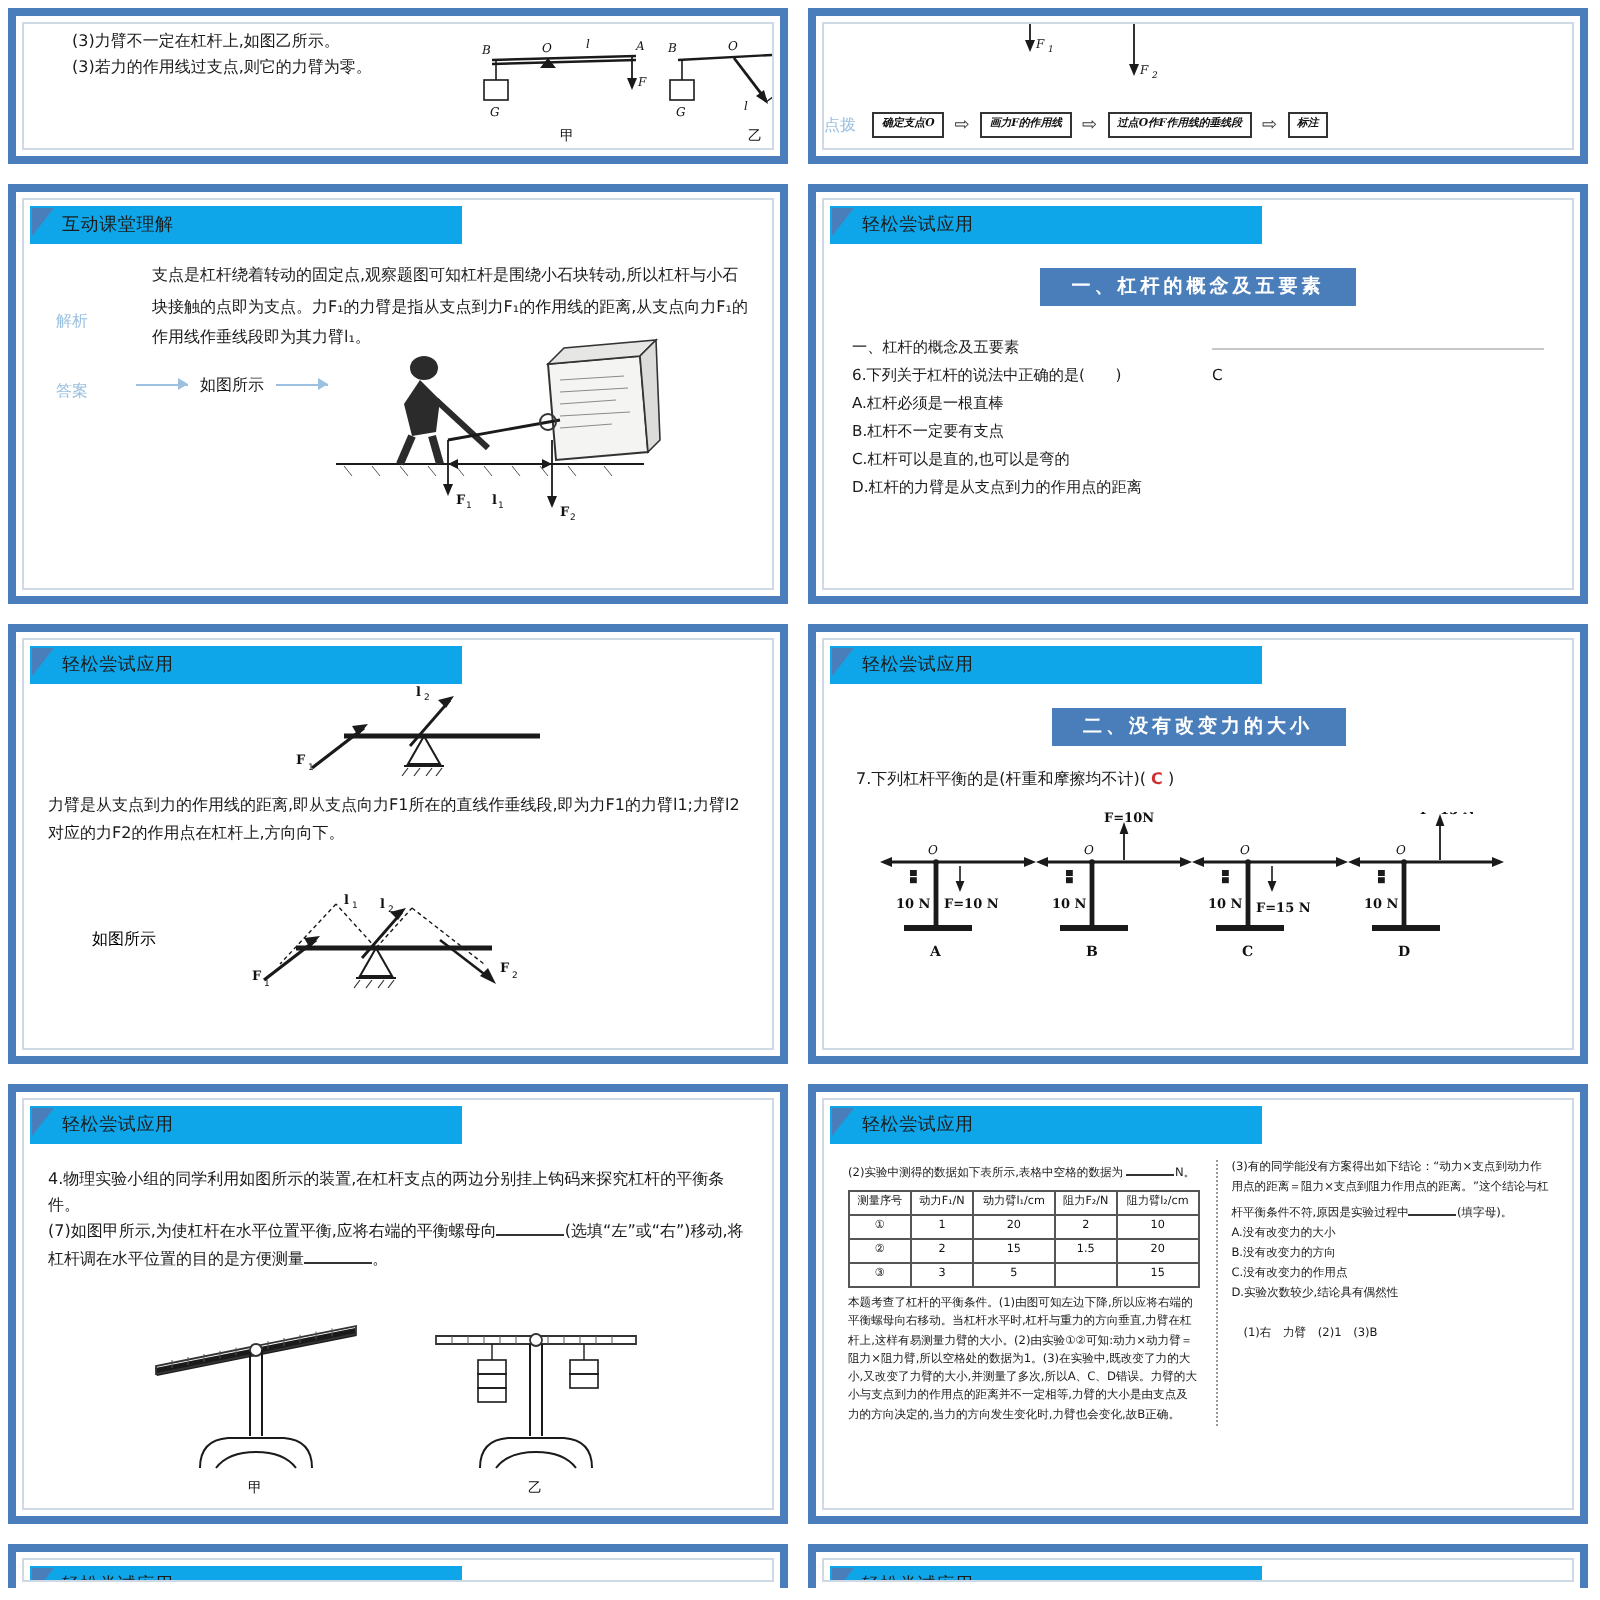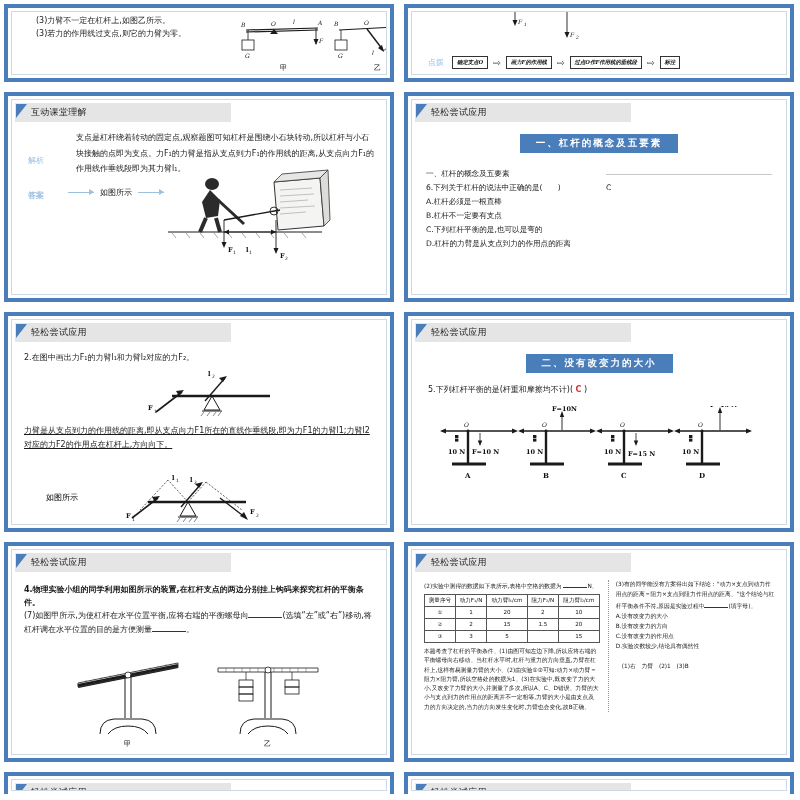--- a/index.html
+++ b/index.html
@@ -14,21 +14,21 @@
 
   .slide{position:relative;box-sizing:border-box;
          padding:4px 6px 6px 4px;background:#ffffff;overflow:hidden;}
   .frame{box-sizing:border-box;width:100%;height:100%;
          border:4px solid #4a7ebb;background:#fff;position:relative;overflow:hidden;}
   .inner{position:absolute;inset:3px;border:1px solid #cfd9e6;background:#fff;
          overflow:hidden;}
 
   
   .hdr{position:relative;height:19px;margin:3px 0 0 3px;display:flex;align-items:center;
-       background:#e5e5e5;width:auto;max-width:190px;padding:0 10px 0 16px;}
+       background:#0ea5e9;width:auto;max-width:190px;padding:0 10px 0 16px;}
   .hdr .flag{position:absolute;left:1px;top:1px;width:13px;height:15px;}
   .hdr .flag:before{content:"";position:absolute;left:0;top:0;
        border-left:11px solid #4a7ebb;border-bottom:14px solid transparent;}
   .hdr .txt{font-size:9px;color:#1c1c1c;letter-spacing:.3px;white-space:nowrap;}
 
   .banner{display:inline-block;background:#4a7ebb;color:#fff;font-size:9.5px;
           font-weight:bold;padding:3px 16px;letter-spacing:2px;}
   .bannerwrap{text-align:center;margin-top:9px;}
 
   .body{padding:6px 12px;font-size:8px;color:#1a1a1a;line-height:1.65;}
@@ -139,21 +139,21 @@
             <line class="ink" x1="18" y1="0" x2="18" y2="12" stroke-width=".9"></line>
             <polygon class="inkf" points="18,14 15.5,8 20.5,8"></polygon>
             <text class="sit" x="21" y="12">F</text>
                 <text class="sit" x="27" y="14" style="font-size:4.5px">1</text>
             <line class="ink" x1="70" y1="0" x2="70" y2="24" stroke-width=".9"></line>
             <polygon class="inkf" points="70,26 67.5,20 72.5,20"></polygon>
             <text class="sit" x="73" y="25">F</text>
                 <text class="sit" x="79" y="27" style="font-size:4.5px">2</text>
           </svg>
 
-          <div style="position:absolute;left:16px;top:44px;display:flex;align-items:center;gap:8px;">
+          <div style="position:absolute;left:0;top:44px;display:flex;align-items:center;gap:8px;">
             <span class="lblblue">点拨</span>
             <div class="flowrow">
               <div class="flowbox">确定支点O</div>
               <span class="flowarrow">⇨</span>
               <div class="flowbox">画力F的作用线</div>
               <span class="flowarrow">⇨</span>
               <div class="flowbox">过点O作F作用线的垂线段</div>
               <span class="flowarrow">⇨</span>
               <div class="flowbox">标注</div>
             </div>
@@ -172,21 +172,21 @@
         </div>
 
         <div class="analysis-row">
           <div style="flex:0 0 34px;padding-top:18px;">
             <span class="lblblue">解析</span>
           </div>
           <div class="atxt">支点是杠杆绕着转动的固定点,观察题图可知杠杆是围绕小石块转动,所以杠杆与小石块接触的点即为支点。力F₁的力臂是指从支点到力F₁的作用线的距离,从支点向力F₁的作用线作垂线段即为其力臂l₁。</div>
         </div>
 
         <div class="ans-row">
-          <div style="flex:0 0 34px;font-weight:bold;">
+          <div style="flex:0 0 34px;">
             <span class="lblblue">答案</span>
           </div>
           <span class="arrowline"></span>
           <span class="atext">如图所示</span>
           <span class="arrowline"></span>
           <div style="flex:1;"></div>
         </div>
 
         <div style="padding-left:150px;margin-top:-42px;">
           <svg width="170" height="110" viewBox="0 0 170 110">
@@ -253,41 +253,40 @@
         </div>
         <div class="bannerwrap">
           <span class="banner">一、杠杆的概念及五要素</span>
         </div>
         <div class="two-col" style="margin-top:10px;">
           <div class="col">
             <p>一、杠杆的概念及五要素</p>
             <p>6.下列关于杠杆的说法中正确的是(　　)</p>
             <p>A.杠杆必须是一根直棒</p>
             <p>B.杠杆不一定要有支点</p>
-            <p>C.下列杠杆平衡的是,也可以是弯的</p>
+            <p>C.杠杆可以是直的,也可以是弯的</p>
             <p>D.杠杆的力臂是从支点到力的作用点的距离</p>
           </div>
           <div class="col">
             <div class="rule"></div>
             <p>C</p>
           </div>
         </div>
       </div>
     </div>
   </div>
 
   <div class="slide">
     <div class="frame">
       <div class="inner">
         <div class="hdr">
           <span class="flag"></span>
           <span class="txt">轻松尝试应用</span>
         </div>
 
-        <div class="body" style="padding-top:9px;">2.在图中画出力F₁的力臂l₁和力臂l₂对应的力F₂。</div>
 
         <div style="padding-left:130px;margin-top:-2px;">
           <svg width="150" height="52" viewBox="0 0 150 52">
             <line class="ink" x1="30" y1="28" x2="128" y2="28" stroke-width="2.4"></line>
             <line class="ink" x1="14" y1="44" x2="40" y2="24" stroke-width="1.6"></line>
             <polygon class="inkf" points="42,22 34,23 37,28"></polygon>
             <polygon class="ink" points="70,28 62,42 78,42" stroke-width="1" fill="none"></polygon>
             <line class="ink" x1="60" y1="43" x2="80" y2="43" stroke-width="1"></line>
             <g stroke="#333" stroke-width=".6">
               <line x1="62" y1="44" x2="59" y2="48"></line>
@@ -297,21 +296,21 @@
             </g>
             <line class="ink" x1="63" y1="33" x2="83" y2="10" stroke-width="1.4"></line>
             <polygon class="inkf" points="85,8 77,10 81,14"></polygon>
             <text class="sib" x="66" y="8">l</text>
                 <text x="70" y="10" style="font-size:4.5px;fill:#111">2</text>
             <text class="sib" x="6" y="42">F</text>
                 <text x="12" y="45" style="font-size:4.5px;fill:#111">1</text>
           </svg>
         </div>
 
-        <div class="body" style="padding-top:4px;line-height:1.75;text-decoration:underline;">力臂是从支点到力的作用线的距离,即从支点向力F1所在的直线作垂线段,即为力F1的力臂l1;力臂l2对应的力F2的作用点在杠杆上,方向向下。</div>
+        <div class="body" style="padding-top:4px;line-height:1.75;">力臂是从支点到力的作用线的距离,即从支点向力F1所在的直线作垂线段,即为力F1的力臂l1;力臂l2对应的力F2的作用点在杠杆上,方向向下。</div>
 
         <div style="display:flex;align-items:center;padding-left:34px;margin-top:4px;">
           <span style="font-size:8px;width:64px;">如图所示</span>
           <div>
             <svg width="170" height="70" viewBox="0 0 170 70">
               <line class="ink" x1="38" y1="40" x2="136" y2="40" stroke-width="2.4"></line>
               <line class="ink" x1="22" y1="56" x2="48" y2="36" stroke-width="1.6"></line>
               <polygon class="inkf" points="50,34 42,35 45,40"></polygon>
               <polygon class="ink" points="78,40 70,54 86,54" stroke-width="1" fill="none"></polygon>
               <line class="ink" x1="68" y1="55" x2="88" y2="55" stroke-width="1"></line>
@@ -349,21 +348,21 @@
       <div class="inner">
         <div class="hdr">
           <span class="flag"></span>
           <span class="txt">轻松尝试应用</span>
         </div>
         <div class="bannerwrap">
           <span class="banner">二、没有改变力的大小</span>
         </div>
 
         <div class="body" style="padding-top:10px;padding-left:16px;">
-          <span>5.下列杠杆平衡的是(杆重和摩擦均不计)(</span>
+          <span>7.下列杠杆平衡的是(杆重和摩擦均不计)(</span>
           <span class="redc">C</span>
           <span>)</span>
         </div>
 
         <div style="padding-left:26px;margin-top:4px;">
           <svg width="320" height="76" viewBox="0 0 320 76">
 
             <g>
               <line class="ink" x1="4" y1="25" x2="78" y2="25" stroke-width="1.6"></line>
               <polygon class="inkf" points="2,25 8,22.5 8,27.5"></polygon>
@@ -439,21 +438,21 @@
 
   <div class="slide">
     <div class="frame">
       <div class="inner">
         <div class="hdr">
           <span class="flag"></span>
           <span class="txt">轻松尝试应用</span>
         </div>
 
         <div class="body" style="padding-top:11px;font-weight:normal;">
-          <div style="font-weight:bold;">4.物理实验小组的同学利用如图所示的装置,在杠杆支点的两边分别挂上钩码来探究杠杆的平衡条件。</div>
+          <div style="font-weight:normal;">4.物理实验小组的同学利用如图所示的装置,在杠杆支点的两边分别挂上钩码来探究杠杆的平衡条件。</div>
           <div>
             <span>(7)如图甲所示,为使杠杆在水平位置平衡,应将右端的平衡螺母向</span><span class="blank"></span><span>(选填“左”或“右”)移动,将杠杆调在水平位置的目的是方便测量</span><span class="blank"></span><span>。</span>
           </div>
         </div>
 
         <div style="display:flex;justify-content:center;gap:22px;margin-top:14px;">
           <div>
             <svg width="118" height="92" viewBox="0 0 118 92">
               <line class="ink" x1="8" y1="30" x2="108" y2="10" stroke-width="4" stroke="#fff"></line>
               <g stroke="#333" stroke-width=".9" fill="none">

